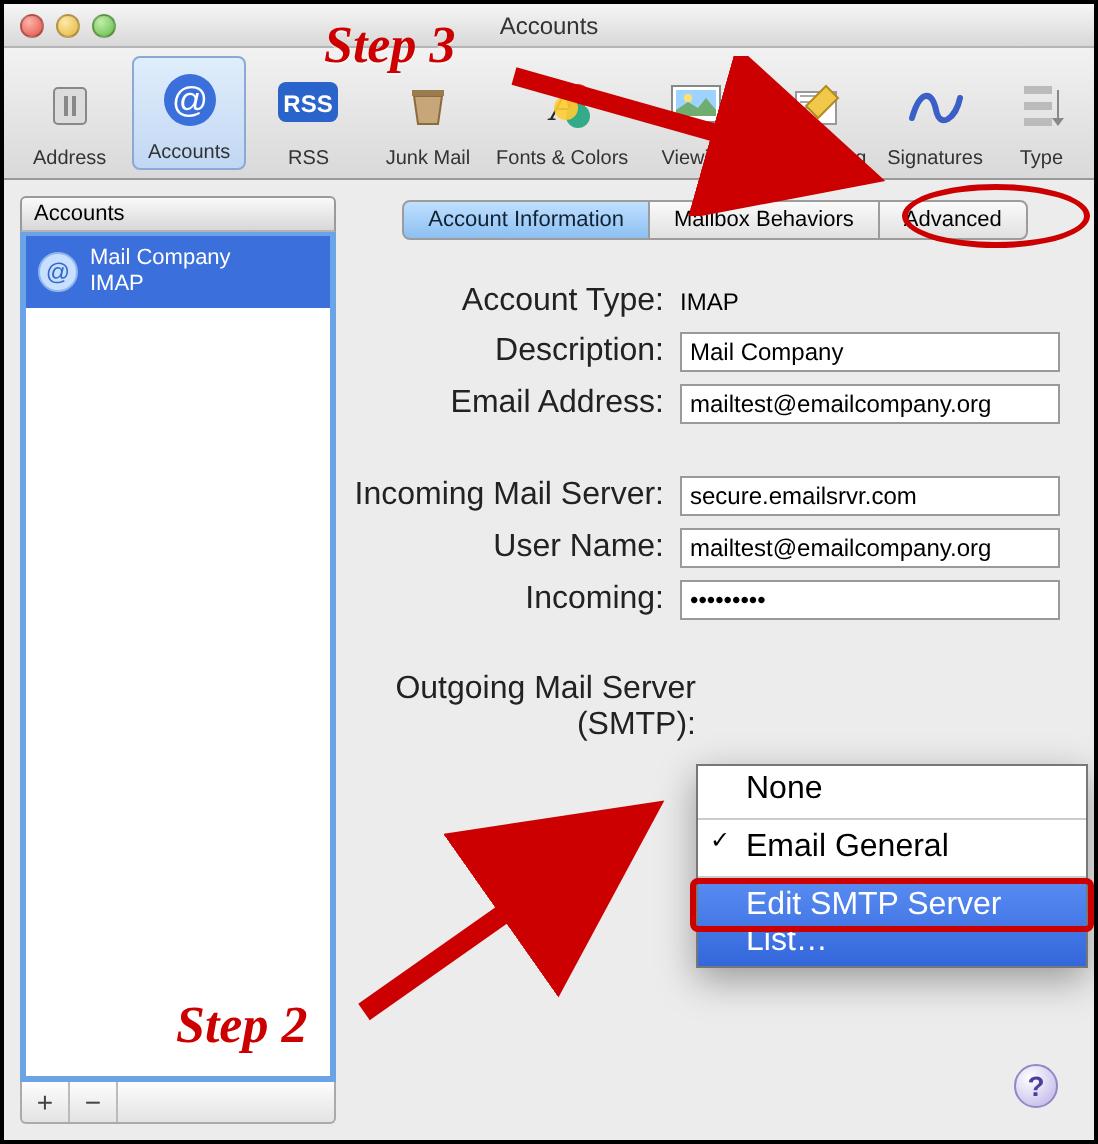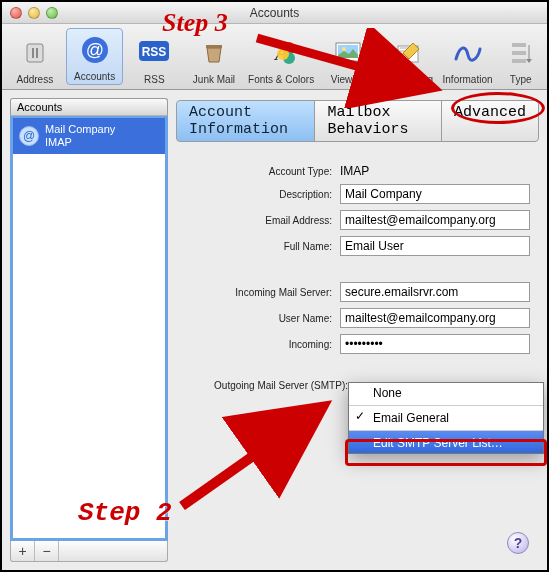--- a/index.html
+++ b/index.html
@@ -124,29 +124,28 @@
   }
   
   .main {
     flex:1; position:relative;
   }
   .segmented {
     display:flex; justify-content:center;
     margin-top: 2px;
   }
   .seg {
-    font-size: 15px;
+    font-size: 11px;
     padding: 3px 12px;
     background: linear-gradient(#fafafa,#e1e1e1);
     border: 1px solid #9c9c9c;
     margin-left: -1px;
     cursor: default;
     position: relative;
     z-index: 2;
-    font-family: Liberation Mono, monospace;
   }
   .seg:first-child { border-radius: 4px 0 0 4px; margin-left:0;}
   .seg:last-child  { border-radius: 0 4px 4px 0;}
   .seg.active {
     background: linear-gradient(#bfe0ff,#8dbff2);
     color:#123;
   }
   .advanced-ring {
     position:absolute;
     width: 94px; height: 32px;
@@ -161,21 +160,21 @@
   }
   .row {
     display:flex; align-items:center;
     margin: 6px 0;
   }
   .row .lab {
     width: 164px;
     text-align: right;
     padding-right: 8px;
     color:#222;
-    font-size: 10px;
+    font-size: 16px;
   }
   .row .val {
     flex:1;
     font-size: 12px;
   }
   .row input[type="text"], .row input[type="password"] {
     width: 190px;
     font-size: 12px;
     padding: 2px 4px;
     border: 1px solid #9a9a9a;
@@ -187,21 +186,21 @@
     position:absolute;
     top: 284px; left: 172px;
     width: 196px;
     background:#fff;
     border:1px solid #777;
     box-shadow: 0 6px 18px rgba(0,0,0,.35);
     z-index: 5;
   }
   .popover .opt {
     padding: 3px 10px 3px 24px;
-    font-size: 12px;
+    font-size: 16px;
     position:relative;
   }
   .popover .opt.sep {
     border-top:1px solid #ccc; margin-top:2px; padding-top:5px;
   }
   .popover .opt.check::before {
     content:"✓"; position:absolute; left:6px; top:3px; font-size:12px;
   }
   .popover .opt.hl {
     background: linear-gradient(#5a8df2,#3367db);
@@ -221,21 +220,21 @@
     font-family: "Comic Sans MS", "Arial Rounded MT Bold", cursive;
     font-size: 26px;
     font-weight: bold;
     font-style: italic;
     color:#cc0000;
     text-shadow: 0 1px 0 rgba(255,255,255,.5);
     z-index:10;
     pointer-events:none;
   }
   .step3 { top: 6px; left: 160px; text-align: center; }
-  .step2 { bottom: 42px; left: 76px; font-family: Liberation Mono, monospace; }
+  .step2 { bottom: 42px; left: 86px; }
   .arrow { position:absolute; z-index:9; pointer-events:none; }
   
   .help {
     position:absolute;
     right:10px; bottom:8px;
     width:22px; height:22px;
     border-radius:50%;
     background: radial-gradient(circle at 35% 30%, #fff, #d6cff0 60%, #b7aee5);
     border:1px solid #9288c6;
     color:#4a3fa0;
@@ -327,21 +326,21 @@
           </svg>
       </div>
       <span class="lbl">Composing</span>
     </div>
     <div class="tb-item">
       <div class="ico">
         <svg width="32" height="28" viewBox="0 0 32 28">
             <path d="M4 20 C 8 6, 14 6, 16 16 S 26 20, 28 10" stroke="#3c5fc7" stroke-width="3" fill="none" stroke-linecap="round"></path>
           </svg>
       </div>
-      <span class="lbl">Information</span>
+      <span class="lbl">Signatures</span>
     </div>
     <div class="tb-item" style="width:48px">
       <div class="ico">
         <svg width="28" height="28" viewBox="0 0 28 28">
             <rect x="5" y="4" width="14" height="4" fill="#bbb"></rect>
             <rect x="5" y="12" width="14" height="4" fill="#bbb"></rect>
             <rect x="5" y="20" width="14" height="4" fill="#bbb"></rect>
             <path d="M22 6 v16" stroke="#888"></path>
             <path d="M19 20 l3 4 3 -4" fill="#888"></path>
           </svg>
@@ -394,24 +393,20 @@
           <div class="val">IMAP</div>
         </div>
         <div class="row">
           <div class="lab">Description:</div>
           <div class="val"><input type="text" value="Mail Company" style=""></div>
         </div>
         <div class="row">
           <div class="lab">Email Address:</div>
           <div class="val"><input type="text" value="mailtest@emailcompany.org" style=""></div>
         </div>
-        <div class="row">
-          <div class="lab">Full Name:</div>
-          <div class="val"><input type="text" value="Email User" style=""></div>
-        </div>
 
         <div class="gap"></div>
 
         <div class="row">
           <div class="lab">Incoming Mail Server:</div>
           <div class="val"><input type="text" value="secure.emailsrvr.com" style=""></div>
         </div>
         <div class="row">
           <div class="lab">User Name:</div>
           <div class="val"><input type="text" value="mailtest@emailcompany.org" style=""></div>

